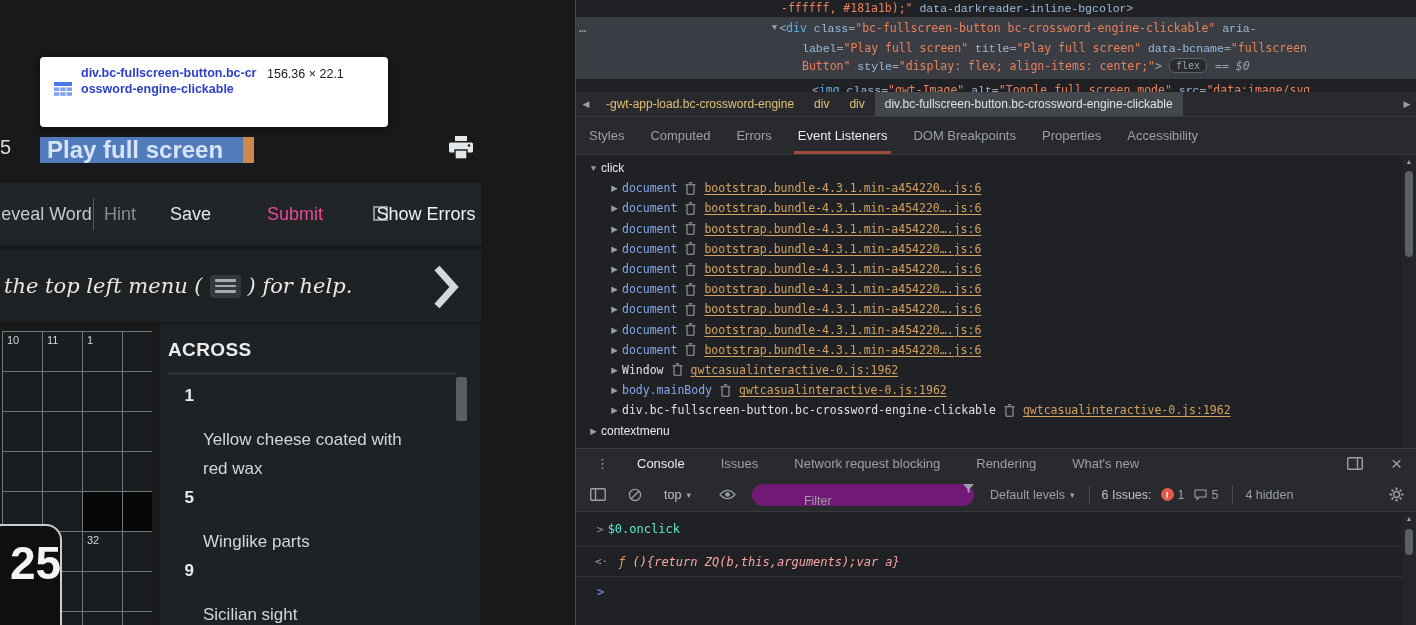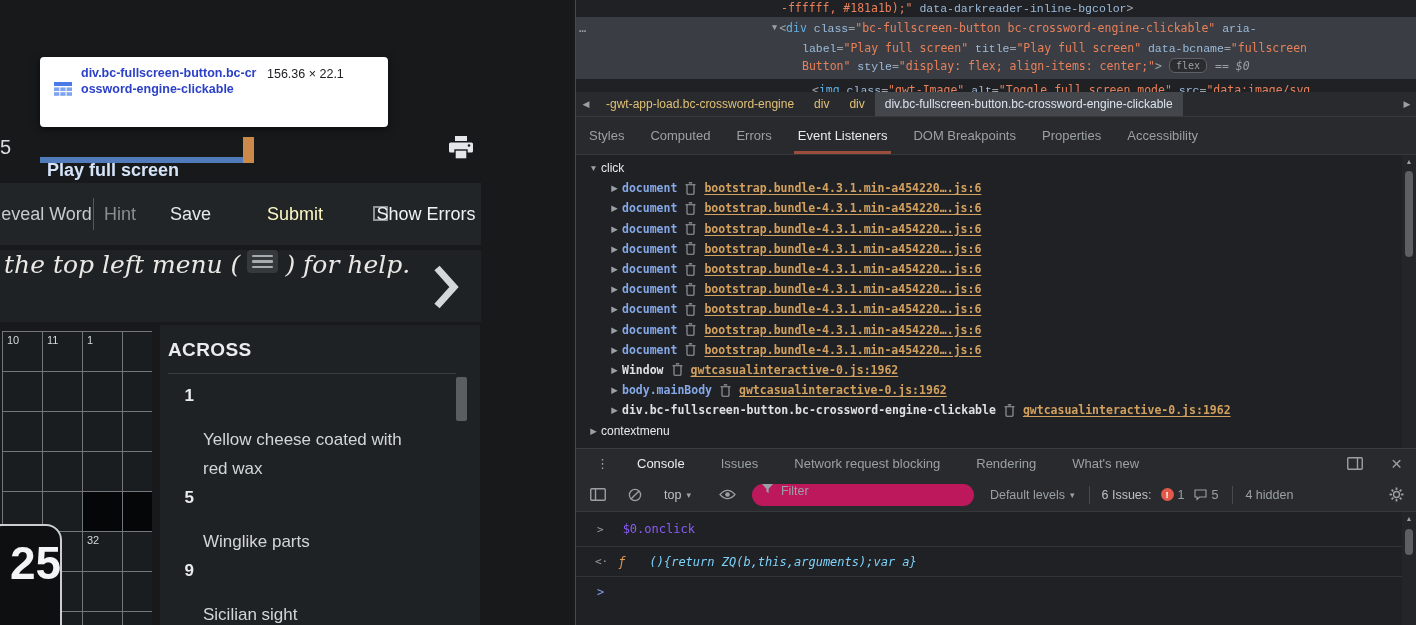--- a/index.html
+++ b/index.html
@@ -9,40 +9,40 @@
   
   .page { position:absolute; left:0; top:0; width:575px; height:625px; background:#17191b; overflow:hidden; }
 
   .tip { position:absolute; left:40px; top:57px; width:348px; height:70px; background:#ffffff; border-radius:4px;
          box-shadow:0 2px 8px rgba(0,0,0,.55); display:flex; padding:8px 12px 8px 14px; z-index:5; }
   .tip-icon { margin-top:17px; flex:none; }
   .tip-sel { width:180px; margin-left:9px; font-size:12.5px; font-weight:bold; color:#2c41c8; line-height:16px; word-break:break-all; }
   .tip-dims { margin-left:6px; font-size:12.5px; color:#202124; margin-top:2px; white-space:nowrap; }
 
   .hl { position:absolute; left:40px; top:137px; width:214px; height:26px; display:flex; z-index:2; }
-  .hl-main { flex:1; background:rgba(98,148,227,.8); color:#d6e4fa; font-weight:bold; font-size:18px; line-height:26px; padding-left:7px;margin-top:20px; }
+  .hl-main { flex:1; background:rgba(98,148,227,.8); color:#d6e4fa; font-weight:bold; font-size:24px; line-height:26px; padding-left:7px; }
   .hl-pad { width:11px; background:rgba(244,164,86,.82); }
 
   .stray5 { position:absolute; left:0px; top:136px; font-size:20px; color:#dadde0; }
   .print { position:absolute; left:447px; top:136px; }
 
   .btnbar { position:absolute; left:0; top:183px; width:481px; height:62px; background:#222528; }
   .bb { position:absolute; top:0; height:100%; display:flex; align-items:center; font-size:18px; white-space:nowrap; }
   .bb.two { flex-direction:column; justify-content:center; line-height:25px; text-align:center; }
   #bb-reveal { left:4px; width:72px; color:#c6cacd; }
   .bb-sep { position:absolute; left:93px; top:15px; width:1px; height:32px; background:#55595d; }
   #bb-hint { left:104px; color:#8a8e92; }
   #bb-save { left:170px; color:#e6e9eb; }
-  #bb-submit { left:267px; color:#fef9c3; }
+  #bb-submit { left:267px; color:#ec4899; }
   .bb-check { position:absolute; left:373px; top:23px; width:15px; height:15px; border:2px solid #8f9498; background:transparent; }
   #bb-errors { left:392px; width:68px; color:#eef1f3; }
 
   .banner { position:absolute; left:0; top:250px; width:481px; height:72px; background:#1f2224; }
-  .banner-text { position:absolute; left:4px; top:0; height:100%; display:flex; 
-                 font-family:"DejaVu Serif",serif; font-style:italic; font-size:25px; color:#eae8e5; white-space:nowrap; }
+  .banner-text { position:absolute; left:4px; top:0; height:100%; display:flex; align-items:center;
+                 font-family:"DejaVu Serif",serif; font-style:italic; font-size:21px; color:#eae8e5; white-space:nowrap; }
   .menu-chip { display:inline-flex; flex-direction:column; justify-content:center; gap:3px; width:31px; height:23px;
                background:#35393c; border-radius:4px; padding:0 5px; margin:0 7px; }
   .menu-chip i { display:block; height:2.5px; background:#a6abaf; border-radius:1px; }
   .banner-chev { position:absolute; right:22px; top:14px; }
 
   .gridclip { position:absolute; left:0; top:330px; width:152px; height:295px; overflow:hidden; }
   .xgrid { position:absolute; left:3px; top:2px; }
   .xrow { display:flex; }
   .xc { width:41px; height:41px; border:1px solid #72777a; margin:-1px 0 0 -1px; background:#1a1d1f;
         font-size:11px; color:#d6d9db; padding:2px 0 0 4px; }
@@ -92,26 +92,26 @@
   .sbtab { padding:0 13px; display:flex; align-items:center; height:100%; position:relative; white-space:nowrap; }
   .sbtab.active { color:#e8eaed; }
   .sbtab.active::after { content:""; position:absolute; left:9px; right:9px; bottom:0; height:3px; background:#9c4e3c; }
 
   .lpane { position:absolute; left:0; top:155px; width:100%; height:293px; padding-top:3px; font-size:12px; overflow:hidden; }
   .lrow { height:20.2px; display:flex; align-items:center; white-space:nowrap; }
   .lrow.grp { padding-left:12px; }
   .lrow.li { padding-left:33px; }
   .tri { width:11px; font-size:8.5px; color:#9aa0a6; text-align:center; flex:none; }
   .ev { color:#e8eaed; margin-left:2px; }
-  .tname { font-family:"DejaVu Sans Mono",monospace; font-size:11.5px; margin-left:2px;font-weight:bold; }
+  .tname { font-family:"DejaVu Sans Mono",monospace; font-size:11.5px; margin-left:2px; }
   .tname.blue { color:#84a8e8; }
   .tname.plain { color:#dde1e5; }
   .trash { margin-left:8px; flex:none; }
   .lnk { margin-left:8px; font-family:"DejaVu Sans Mono",monospace; font-size:11.5px; color:#d3a15f;
-         text-decoration:underline; text-underline-offset:2px;font-weight:bold; }
+         text-decoration:underline; text-underline-offset:2px; }
 
   .vscroll { position:absolute; right:0; width:14px; background:#232528; }
   .vscroll .up { height:13px; text-align:center; font-size:7px; color:#9aa0a6; line-height:14px; }
   .vscroll .thumb { position:absolute; left:3px; width:8px; background:#5c6064; border-radius:4px; }
   #lscroll { top:155px; height:293px; }
   #lscroll .thumb { top:16px; height:86px; }
   #cscroll { top:512px; height:113px; }
   #cscroll .thumb { top:17px; height:26px; }
 
   .cheader { position:absolute; left:0; top:448px; width:100%; height:30px; background:#292a2d; border-top:1px solid #3a3d40;
@@ -123,43 +123,43 @@
   .ch-right { position:absolute; right:0; display:flex; align-items:center; }
   .dockic { margin-right:28px; }
   .closex { margin-right:14px; font-size:19px; color:#9aa0a6; line-height:1; }
 
   .ctoolbar { position:absolute; left:0; top:478px; width:100%; height:34px; background:#292a2d;
               border-bottom:1px solid #36393c; display:flex; align-items:center; font-size:12.5px; color:#9aa0a6; }
   .ct-ic1 { margin-left:14px; } .ct-clear { margin-left:22px; }
   .ct-top { margin-left:22px; display:flex; align-items:center; color:#bcc0c5; }
   .caret { font-size:9px; margin-left:5px; color:#9aa0a6; }
   .ct-eye { margin-left:28px; }
-  .ct-filter { margin-left:16px; width:222px; height:22px; border-radius:12px; background:#be185d; display:flex; align-items:flex-start; }
+  .ct-filter { margin-left:16px; width:222px; height:22px; border-radius:12px; background:#701a75; display:flex; align-items:flex-end;flex-direction:column; }
   .ct-filter svg { margin-left:10px; flex:none; }
   .ct-filter input { background:transparent; border:none; outline:none; margin-left:8px; width:170px;
                      font-size:12.5px; color:#bcc0c5; font-family:"Liberation Sans",sans-serif; }
   .ct-filter input::placeholder { color:#9aa0a6; }
   .ct-levels { margin-left:16px; display:flex; align-items:center; white-space:nowrap; }
   .ct-sep { width:1px; height:18px; background:#474b4f; margin-left:14px; }
   .ct-issues { margin-left:12px; color:#bcc0c5; white-space:nowrap; }
   .issue-red { margin-left:9px; width:13px; height:13px; border-radius:50%; background:#e2594a; color:#fff;
                font-size:9.5px; font-weight:bold; display:flex; align-items:center; justify-content:center; flex:none; }
   .cnt { margin-left:4px; }
   .bubble { margin-left:10px; flex:none; }
   .ct-hidden { margin-left:12px; white-space:nowrap; }
   .ct-gear { position:absolute; right:12px; }
 
   .cmsgs { position:absolute; left:0; top:512px; width:100%; height:113px; font-family:"DejaVu Sans Mono",monospace; font-size:12px; }
   .cm1 { height:35px; border-bottom:1px solid #303337; display:flex; align-items:center; padding-left:21px; }
   .cm2 { height:30px; border-bottom:1px solid #303337; display:flex; align-items:center; padding-left:19px; }
   .cm3 { height:30px; display:flex; align-items:center; padding-left:21px; }
   .mark { color:#9aa0a6; font-size:11px; }
-  .expr { margin-left:19px; color:#8b5cf6; }
+  .expr { margin-left:4px; color:#5eead4; }
   .fn { margin-left:10px; color:#df9b55; font-style:italic; }
-  .fbody { margin-left:24px; color:#7dd3fc; font-style:italic; }
+  .fbody { margin-left:7px; color:#fca5a5; font-style:italic; }
   .prompt { color:#7e9ce6; font-size:12px; }
 </style>
 </head>
 <body>
 
 <div class="page">
 
   <div class="stray5">5</div>
 
   <div class="tip">

